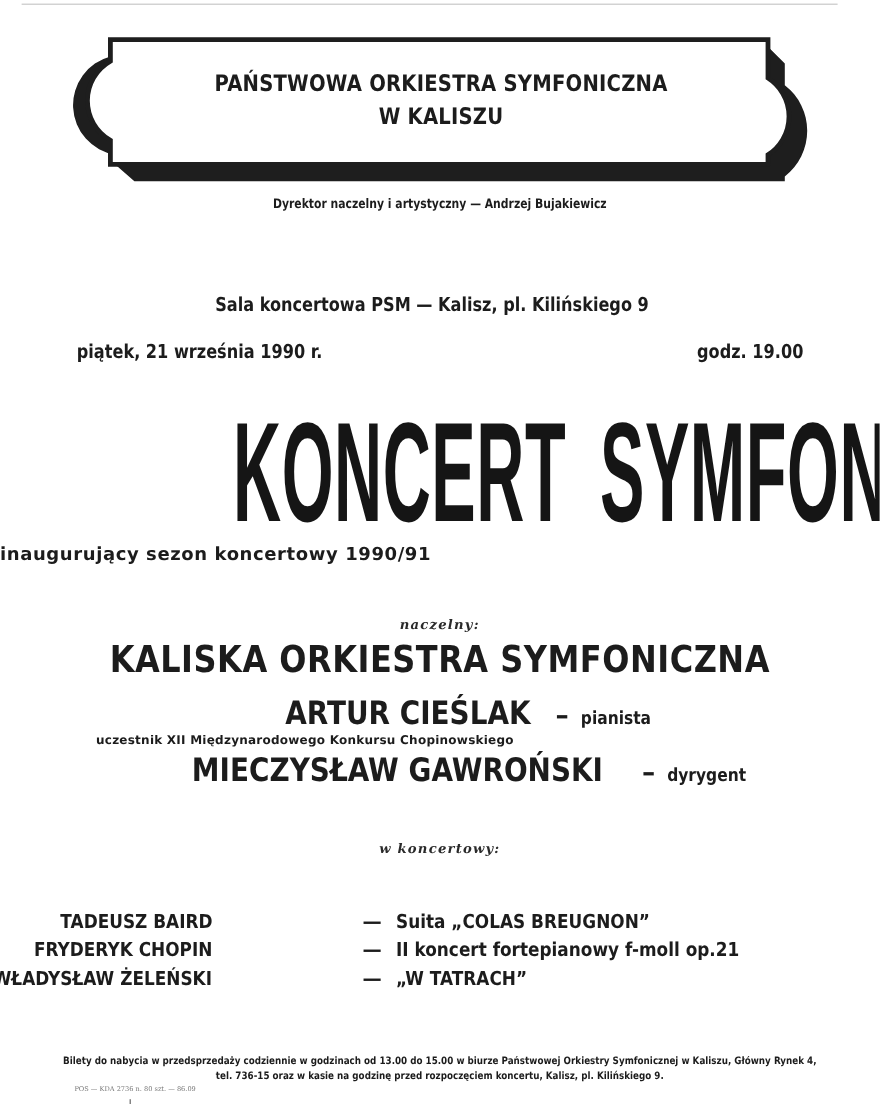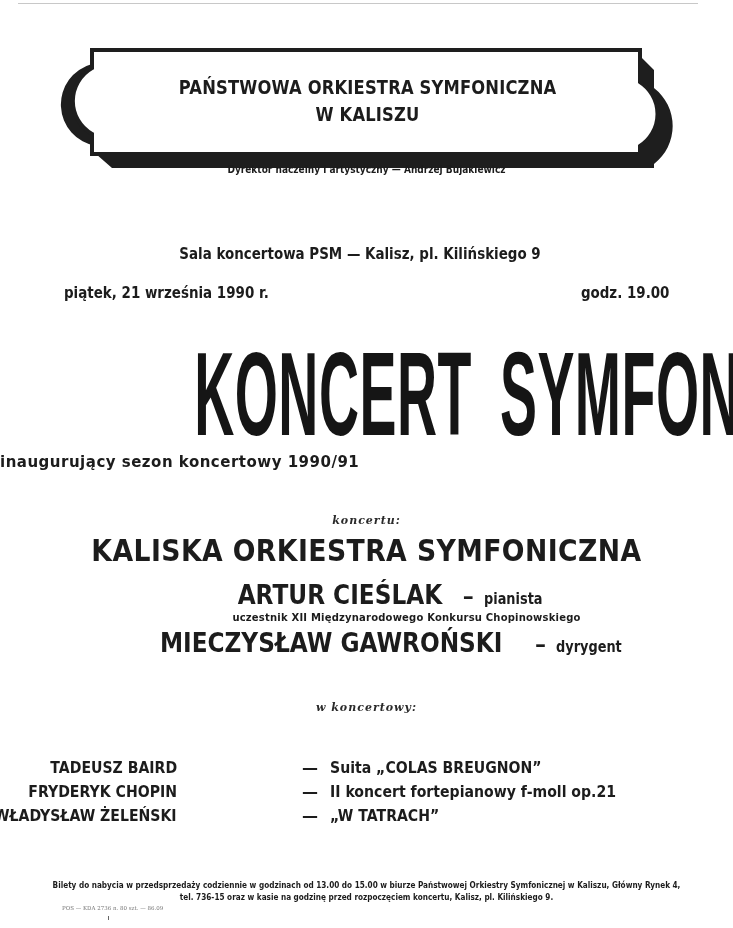--- a/index.html
+++ b/index.html
@@ -4,21 +4,21 @@
 <style>
   html, body { margin: 0; padding: 0; }
   body {
     width: 733px; height: 928px; background: #ffffff; position: relative; overflow: hidden;
     font-family: "Liberation Sans", sans-serif; color: #1a1a1a;
   }
   .abs { position: absolute; }
   .top-rule { left: 18px; top: 3px; width: 680px; height: 1px; background: #c8c8c8; }
 
   
-  .frame-wrap { left: 50px; top: 46px; width: 620px; height: 120px; }
+  .frame-wrap { left: 50px; top: 29px; width: 620px; height: 120px; }
   .frame-wrap svg { position: absolute; left: 0; top: 0; }
   .frame-title {
     position: absolute; left: 0; top: 28px; width: 635px; text-align: center;
     font-family: "DejaVu Sans", sans-serif; font-weight: bold; font-size: 19px;
     line-height: 27px; letter-spacing: 0.2px; transform: scaleX(0.86); transform-origin: center;
     color: #1c1c1c;
   }
 
   .director {
     left: 0; width: 733px; top: 163px; text-align: center;
@@ -79,21 +79,21 @@
     display: inline-block; transform: scaleX(0.86);
   }
   .artist-dash { font-family: "DejaVu Sans", sans-serif; font-weight: bold; font-size: 22px; margin: 0 6px 0 0; }
   .artist-role {
     font-family: "DejaVu Sans", sans-serif; font-weight: bold; font-size: 15px;
     display: inline-block; transform: scaleX(0.86); transform-origin: left center;
   }
   .pianist-row { top: 579px; padding-left: 20px; }
   .conductor-row { top: 627px; padding-left: 16px; }
   .competition {
-    left: 0; width: 733px; top: 612px; text-align: center; white-space: nowrap;
+    left: 0; width: 733px; top: 612px; text-align: left; white-space: nowrap;
     font-family: "DejaVu Sans", sans-serif; font-weight: bold; font-size: 10px;
     padding-left: 80px; box-sizing: border-box; color: #1c1c1c; letter-spacing: 0.2px;
   }
 
   .program-list { left: 0; top: 758px; width: 613px; }
   .program-item {
     position: relative; height: 24px; white-space: nowrap;
     font-family: "DejaVu Sans", sans-serif; font-weight: bold; font-size: 16px; color: #1c1c1c;
   }
   .program-item .composer {
@@ -145,21 +145,21 @@
   <span class="date-left">piątek, 21 września 1990 r.</span>
   <span class="date-right">godz. 19.00</span>
 </div>
 
 <div class="abs big-title">
   <span>KONCERT</span><span class="gap"></span><span>SYMFONICZNY</span>
 </div>
 
 <div class="abs subtitle">inaugurujący sezon koncertowy 1990/91</div>
 
-<div class="abs label-italic performers-label">koncertu:</div>
+<div class="abs label-italic performers-label">naczelny:</div>
 
 <div class="abs orchestra">KALISKA ORKIESTRA SYMFONICZNA</div>
 
 <div class="abs artist-row pianist-row">
   <span class="artist-name">ARTUR CIEŚLAK</span>
   <span class="artist-dash">–</span>
   <span class="artist-role">pianista</span>
 </div>
 
 <div class="abs competition">uczestnik XII Międzynarodowego Konkursu Chopinowskiego</div>

